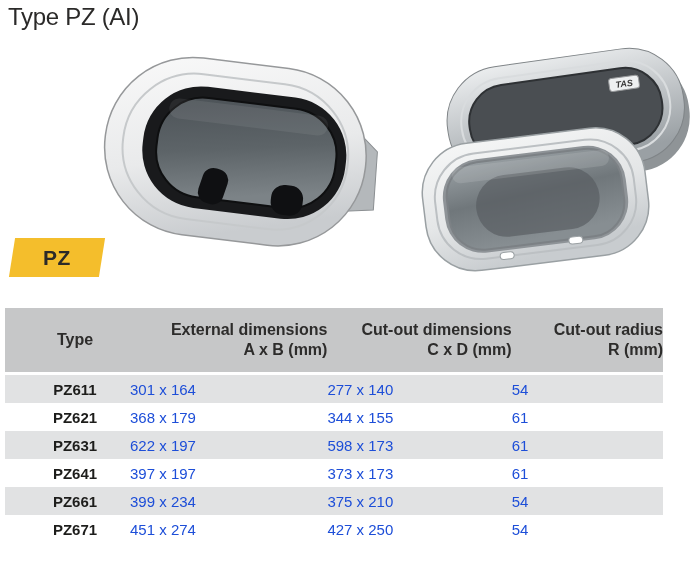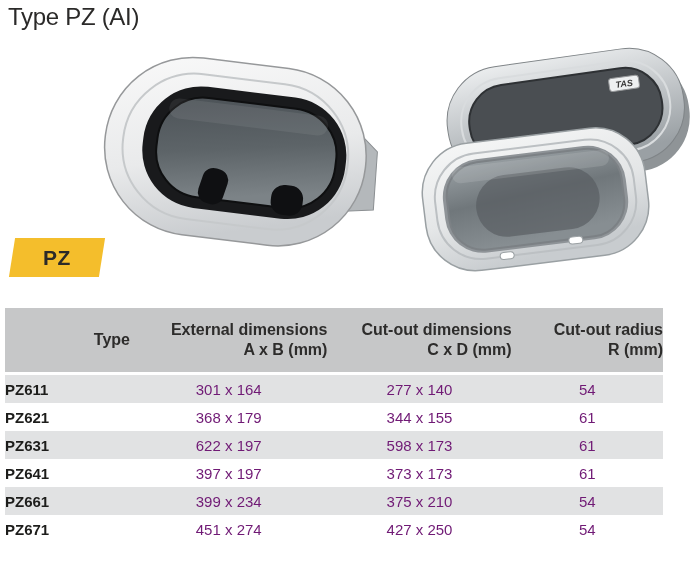--- a/index.html
+++ b/index.html
@@ -26,26 +26,26 @@
   }
   table.dim-table{
     position:absolute;left:5px;top:308px;width:658px;
     border-collapse:collapse;table-layout:fixed;
   }
   .dim-table thead th{
     background:#c6c7c8;height:64px;vertical-align:middle;
     font-size:16px;font-weight:bold;color:#2d2c2b;line-height:1.25;
     text-align:right;padding:0;border-bottom:3px solid #ffffff;
   }
-  .dim-table thead th:first-child{text-align:right;padding-left:15px;}
+  .dim-table thead th:first-child{text-align:center;padding-left:15px;}
   .dim-table tbody td{
-    height:28px;font-size:15px;color:#701a75;text-align:center;padding:0;
+    height:28px;font-size:15px;color:#1d4ed8;text-align:left;padding:0;
   }
   .dim-table tbody td:first-child{
-    text-align:left;font-weight:bold;color:#1d1d1b;
+    text-align:center;padding-left:15px;font-weight:bold;color:#1d1d1b;
   }
   .dim-table tbody tr:nth-child(odd){background:#e1e2e3;}
   .dim-table tbody tr:nth-child(even){background:#ffffff;}
 </style>
 </head>
 <body>
 
 <div class="page-title">Type PZ (AI)</div>
 
 <div class="product-images">

